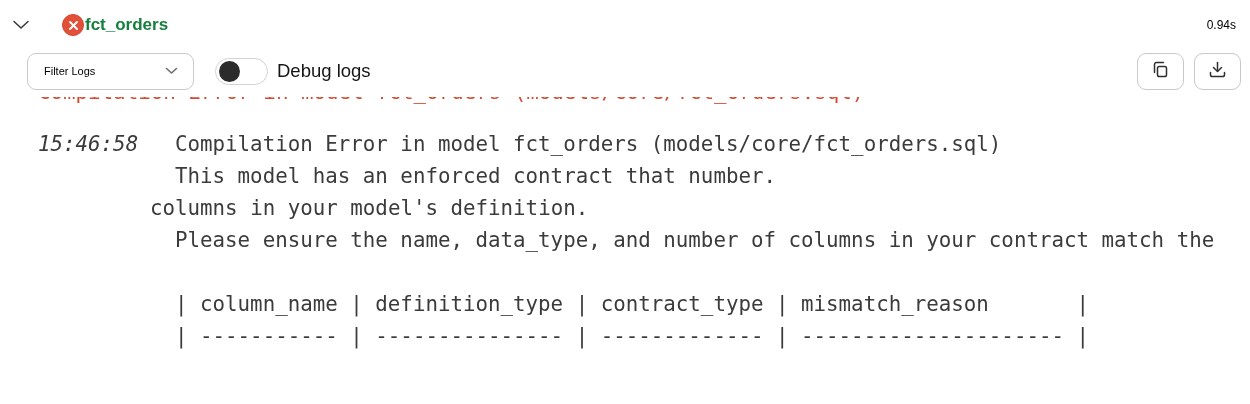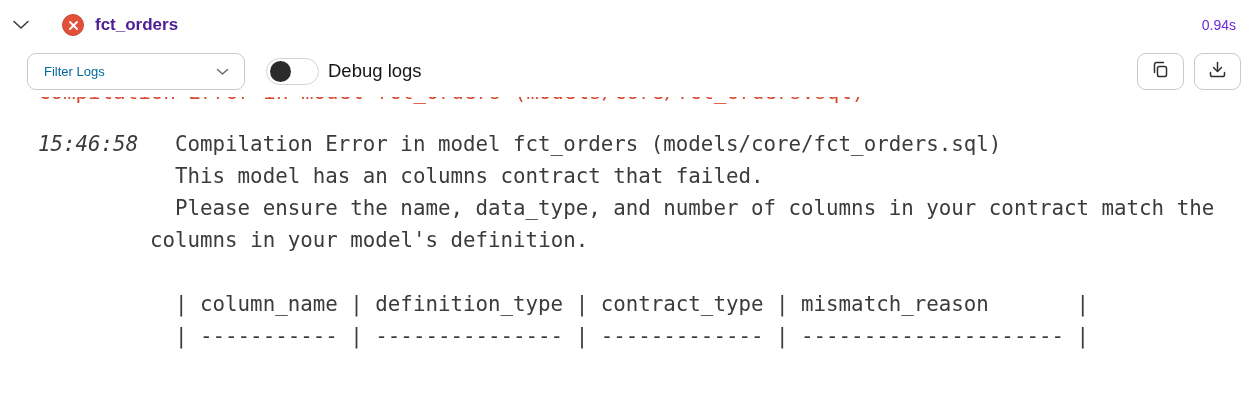--- a/index.html
+++ b/index.html
@@ -23,37 +23,37 @@
     display: flex; align-items: center; justify-content: center;
     background: none; border: none; padding: 0; cursor: pointer;
   }
   .status-icon {
     margin-left: 28px;
     width: 22px; height: 22px; border-radius: 50%;
     background: #e2503a; border: 1px solid #cf4632;
     display: flex; align-items: center; justify-content: center;
     flex: none;
   }
-  .node-title { margin-left: 11px; font-size: 17px; font-weight: 700; color: #4c1d95; }
-  .duration { margin-left: auto; font-size: 14px; color: #6d28d9; padding-right: 2px; }
+  .node-title { margin-left: 1px; font-size: 17px; font-weight: 700; color: #15803d; }
+  .duration { margin-left: auto; font-size: 12px; color: #000000; padding-right: 2px; }
 
   
   .toolbar-row {
     display: flex; align-items: center;
     height: 42px;
     padding: 0 9px 0 27px;
   }
   .filter-btn {
-    width: 218px; height: 37px;
+    width: 167px; height: 37px;
     border: 1px solid #c9c9c9; border-radius: 9px;
     background: #fff;
     display: flex; align-items: center; justify-content: space-between;
     padding: 0 15px 0 16px;
     font-family: "Liberation Sans", sans-serif;
-    font-size: 13px; color: #0369a1;
+    font-size: 11px; color: #000000;
     cursor: pointer;
   }
   .toggle {
     margin-left: 21px;
     width: 53px; height: 27px;
     border: 1px solid #d2d2d2; border-radius: 15px;
     background: #fff; position: relative;
     cursor: pointer; flex: none;
   }
   .toggle-knob {
@@ -146,23 +146,23 @@
   </div>
 
   <div class="log-area">
 
     <div class="red-clip">
       <div class="log-line"><span class="text">Compilation Error in model fct_orders (models/core/fct_orders.sql)</span></div>
     </div>
 
     <div class="log-lines">
       <div class="log-line"><span class="gutter">15:46:58</span><span class="text">Compilation Error in model fct_orders (models/core/fct_orders.sql)</span></div>
-      <div class="log-line"><span class="text">This model has an columns contract that failed.</span></div>
+      <div class="log-line"><span class="text">This model has an enforced contract that number.</span></div>
+      <div class="log-line outdent"><span class="text">columns in your model's definition.</span></div>
       <div class="log-line"><span class="text">Please ensure the name, data_type, and number of columns in your contract match the</span></div>
-      <div class="log-line outdent"><span class="text">columns in your model's definition.</span></div>
       <div class="log-line"><span class="text"></span></div>
       <div class="log-line"><span class="text">| column_name | definition_type | contract_type | mismatch_reason       |</span></div>
       <div class="log-line"><span class="text">| ----------- | --------------- | ------------- | --------------------- |</span></div>
     </div>
 
   </div>
 
 </div>
 
 </body></html>

